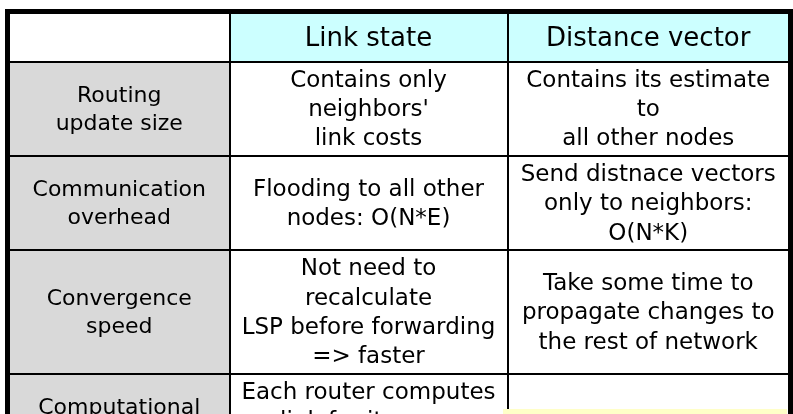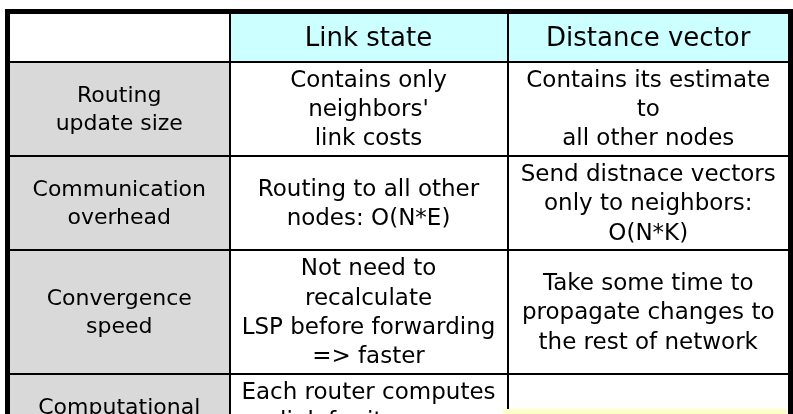--- a/index.html
+++ b/index.html
@@ -84,21 +84,21 @@
         <th class="rowlabel">Routing
 update size</th>
         <td>Contains only neighbors'
 link costs</td>
         <td>Contains its estimate to
 all other nodes</td>
       </tr>
       <tr class="r1">
         <th class="rowlabel">Communication
 overhead</th>
-        <td>Routing to all other
+        <td>Flooding to all other
 nodes: O(N*E)</td>
         <td>Send distnace vectors
 only to neighbors:
 O(N*K)</td>
       </tr>
       <tr class="r2">
         <th class="rowlabel">Convergence
 speed</th>
         <td>Not need to recalculate
 LSP before forwarding

